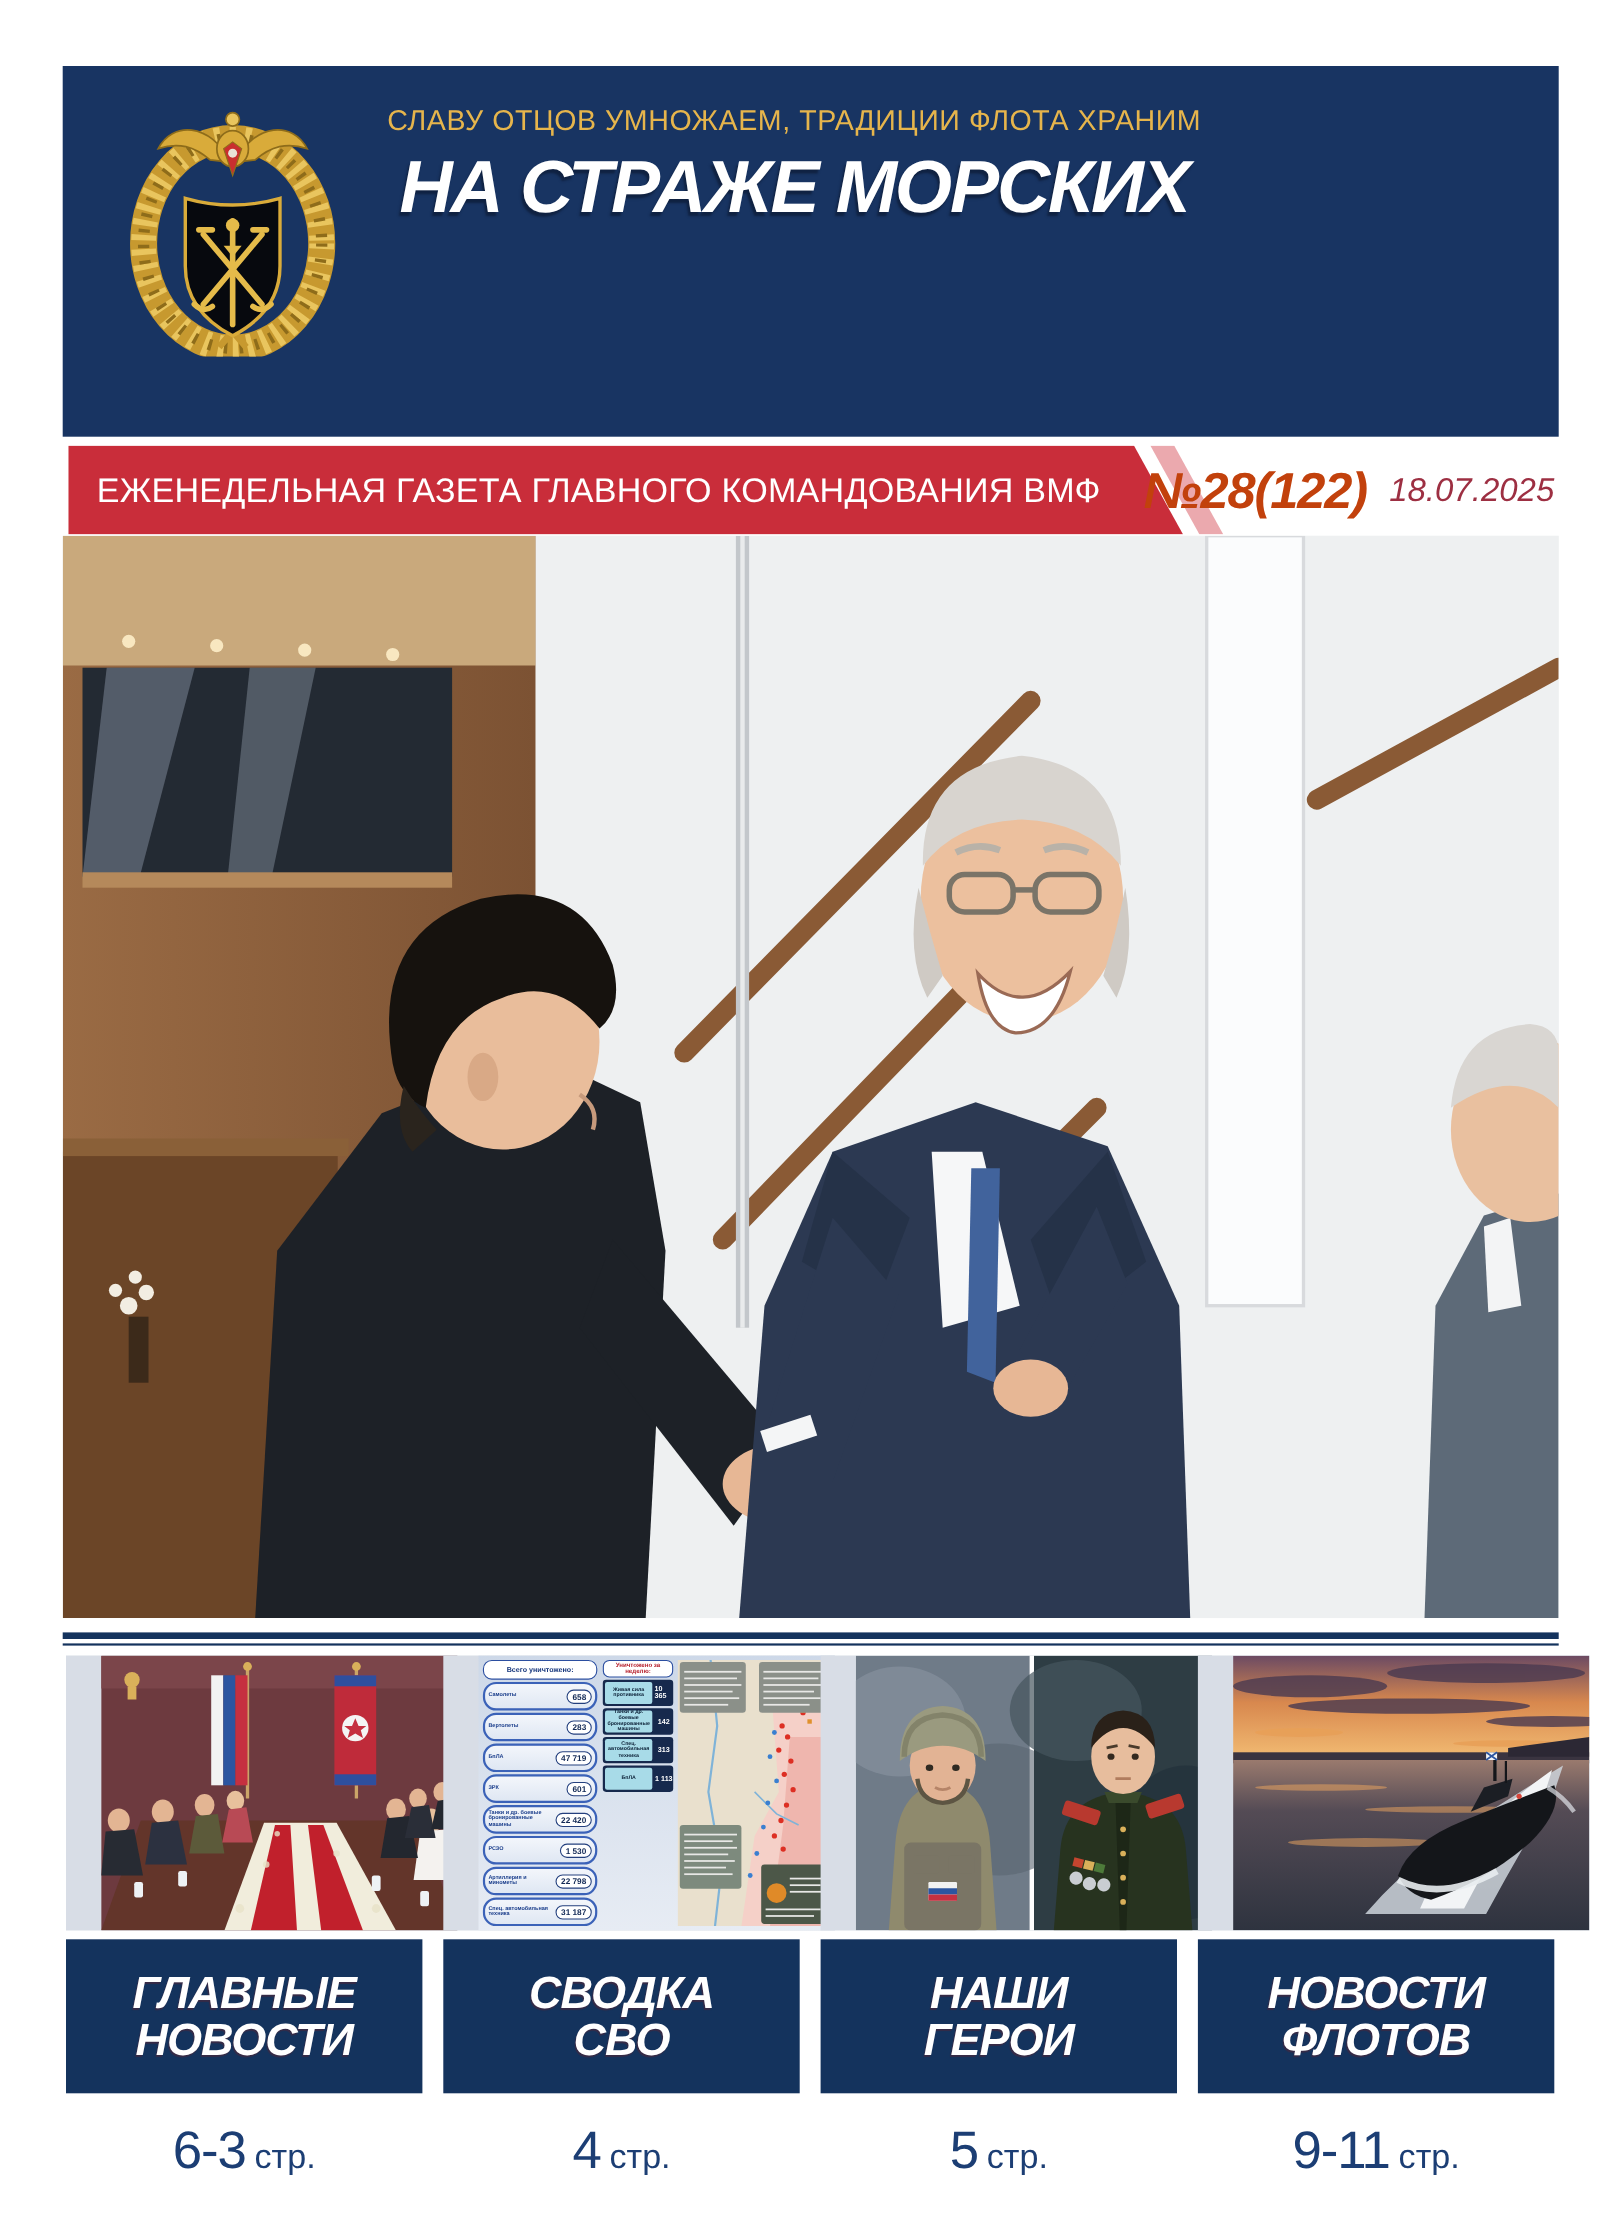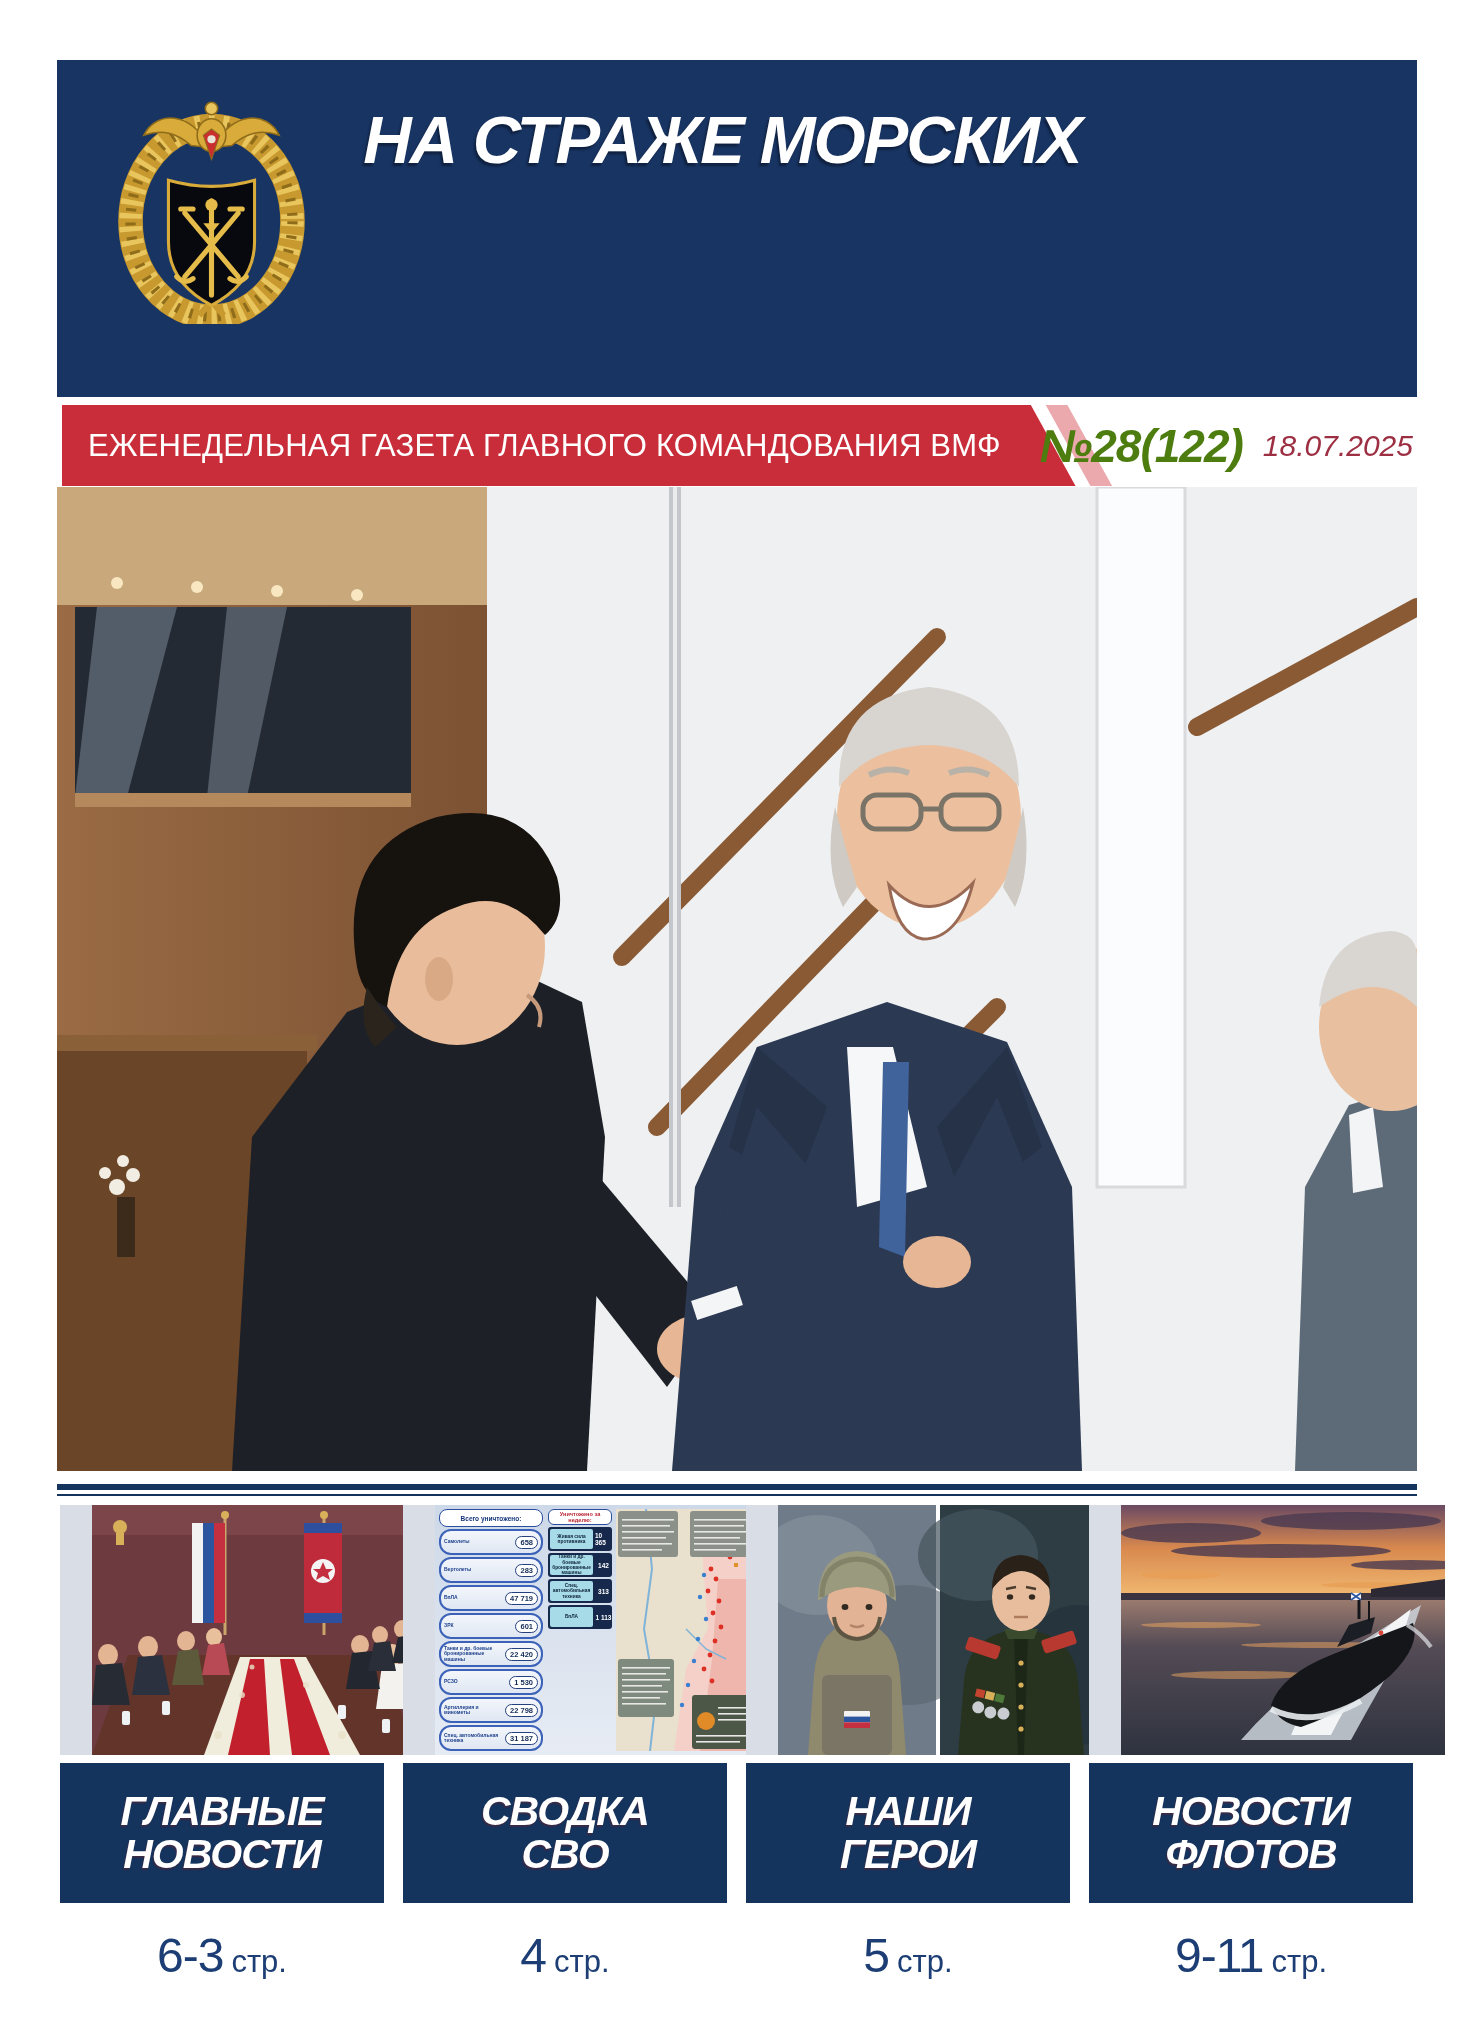--- a/index.html
+++ b/index.html
@@ -15,21 +15,21 @@
 
   
   .issue-banner{position:absolute;left:62px;top:405px;width:1355px;height:81px;background:#ffffff;}
   .banner-red{position:absolute;inset:0;background:#c92d3a;
     clip-path:polygon(0 0,71.5% 0,74.8% 100%,0 100%);}
   .banner-stripe{position:absolute;inset:0;background:#eba9ae;
     clip-path:polygon(72.6% 0,74.2% 0,77.5% 100%,75.9% 100%);}
   .banner-label{position:absolute;left:26px;top:0;height:81px;display:flex;align-items:center;
     color:#ffffff;font-size:31px;letter-spacing:.2px;white-space:nowrap;}
   .banner-right{position:absolute;right:4px;top:0;height:81px;display:flex;align-items:center;gap:20px;}
-  .issue-no{color:#4d7c0f;font-size:46px;font-weight:900;font-style:italic;letter-spacing:-1px;}
+  .issue-no{color:#c2410c;font-size:46px;font-weight:900;font-style:italic;letter-spacing:-1px;}
   .issue-date{color:#9d2f42;font-size:30px;font-style:italic;}
 
   
   .main-photo{position:absolute;left:57px;top:487px;width:1360px;height:984px;overflow:hidden;background:#eef0f1;}
   .main-photo svg{display:block;width:100%;height:100%;}
 
   
   .sep-thick{position:absolute;left:57px;top:1484px;width:1360px;height:6px;background:#14335d;}
   .sep-thin{position:absolute;left:57px;top:1494px;width:1360px;height:2px;background:#14335d;}
   .t1{left:60px;} .t2{left:403px;} .t3{left:746px;} .t4{left:1089px;}
@@ -93,20 +93,21 @@
           <path d="M66,184 Q74,192 82,186"></path>
           <line x1="70" y1="118" x2="82" y2="118"></line>
           <line x1="118" y1="118" x2="130" y2="118"></line>
           <line x1="100" y1="110" x2="100" y2="202"></line>
         </g>
         <circle cx="100" cy="114" r="6" fill="#e5bb4a"></circle>
         <path d="M92,132 L108,132 L100,142 Z" fill="#e5bb4a"></path>
       </svg>
     </div>
     <div class="mast-text">
+      <div class="slogan">СЛАВУ ОТЦОВ УМНОЖАЕМ, ТРАДИЦИИ ФЛОТА ХРАНИМ</div>
       <div class="mast-title">НА СТРАЖЕ МОРСКИХ</div>
     </div>
   </div>
 
   <div class="issue-banner">
     <div class="banner-red"></div>
     <div class="banner-stripe"></div>
     <div class="banner-label">ЕЖЕНЕДЕЛЬНАЯ ГАЗЕТА ГЛАВНОГО КОМАНДОВАНИЯ ВМФ</div>
     <div class="banner-right">
       <span class="issue-no">№28(122)</span>

